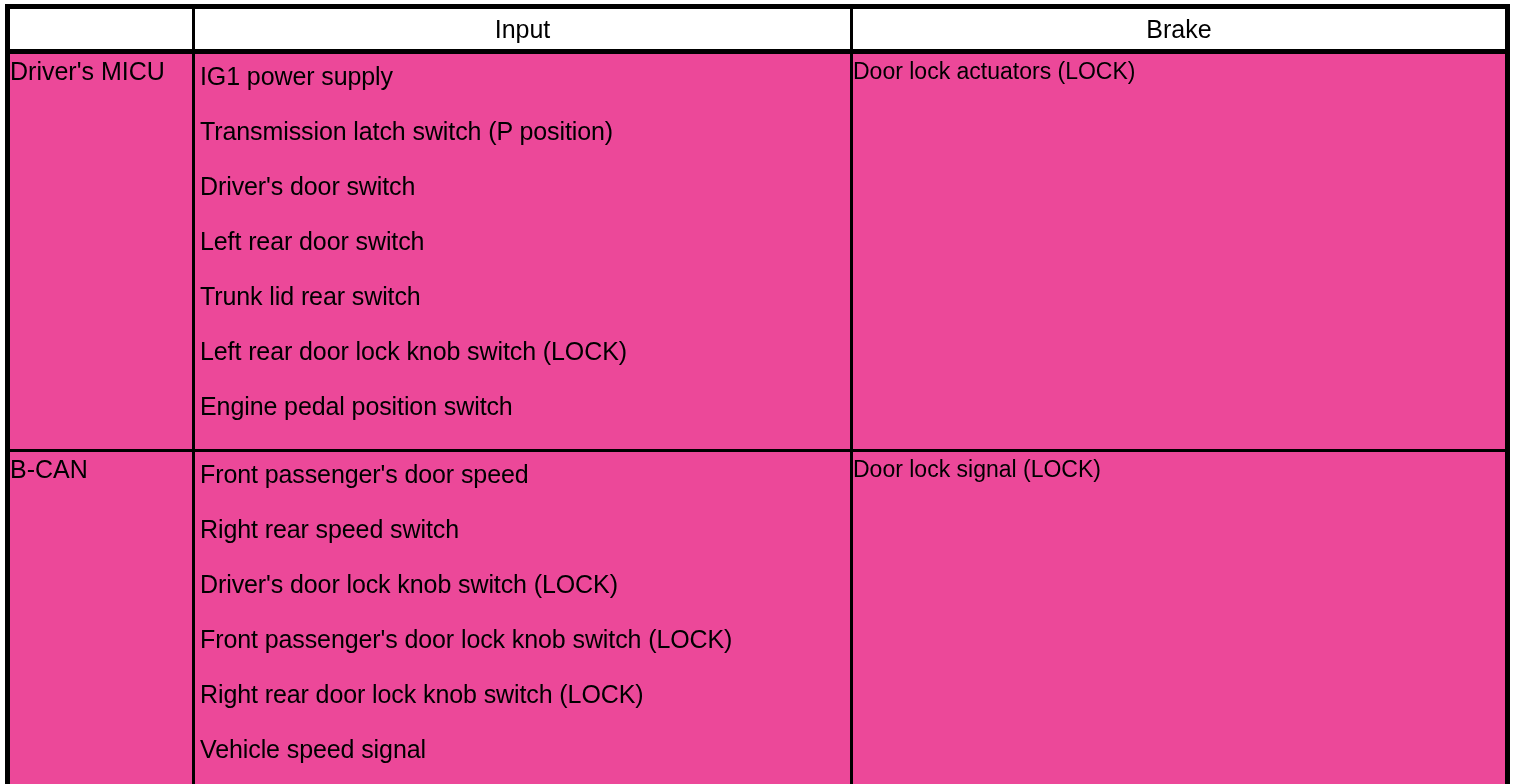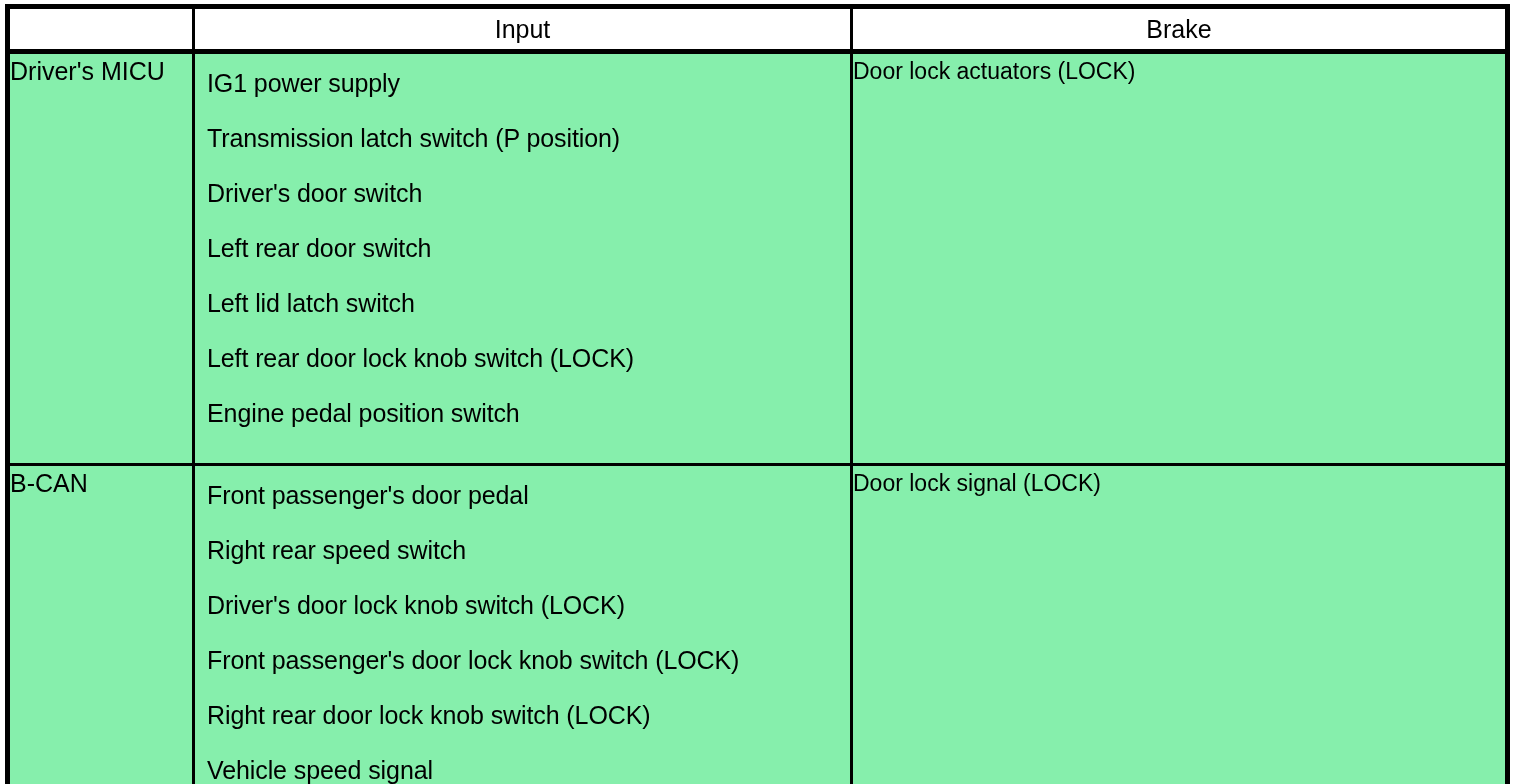--- a/index.html
+++ b/index.html
@@ -62,21 +62,21 @@
   th.h-in {
     border-right: 3px solid #000;
   }
   th.h-out { }
 
   
   .spec-table tbody td {
     padding: 0;
     margin: 0;
     vertical-align: top;
-    background: #86efac;
+    background: #ec4899;
     font-size: 25px;
   }
   td.d-ecu {
     border-right: 3px solid #000;
     padding-left: 4px;
   }
   td.d-in {
     border-right: 3px solid #000;
     padding-left: 6px;
   }
@@ -85,21 +85,21 @@
   }
 
   tr.section-row + tr.section-row td {
     border-top: 3px solid #000;
   }
 
   
   .item-list {
     list-style: none;
     margin: 0;
-    padding: 12px;
+    padding: 5px;
   }
   .item-list li {
     height: 55px;
     line-height: 34px;
     font-size: 25px;
     white-space: nowrap;
     letter-spacing: -0.1px;
   }
   .ecu-label {
     height: 55px;
@@ -139,37 +139,37 @@
       <tr class="section-row">
         <td class="d-ecu">
           <div class="ecu-label">Driver's MICU</div>
         </td>
         <td class="d-in">
           <ul class="item-list">
             <li>IG1 power supply</li>
             <li>Transmission latch switch (P position)</li>
             <li>Driver's door switch</li>
             <li>Left rear door switch</li>
-            <li>Left lid latch switch</li>
+            <li>Trunk lid rear switch</li>
             <li>Left rear door lock knob switch (LOCK)</li>
             <li>Engine pedal position switch</li>
           </ul>
         </td>
         <td class="d-out">
           <div class="out-label">Door lock actuators (LOCK)</div>
         </td>
       </tr>
 
       <tr class="section-row">
         <td class="d-ecu">
           <div class="ecu-label">B-CAN</div>
         </td>
         <td class="d-in">
           <ul class="item-list">
-            <li>Front passenger's door pedal</li>
+            <li>Front passenger's door speed</li>
             <li>Right rear speed switch</li>
             <li>Driver's door lock knob switch (LOCK)</li>
             <li>Front passenger's door lock knob switch (LOCK)</li>
             <li>Right rear door lock knob switch (LOCK)</li>
             <li>Vehicle speed signal</li>
             <li>Engine speed signal</li>
           </ul>
         </td>
         <td class="d-out">
           <div class="out-label">Door lock signal (LOCK)</div>

